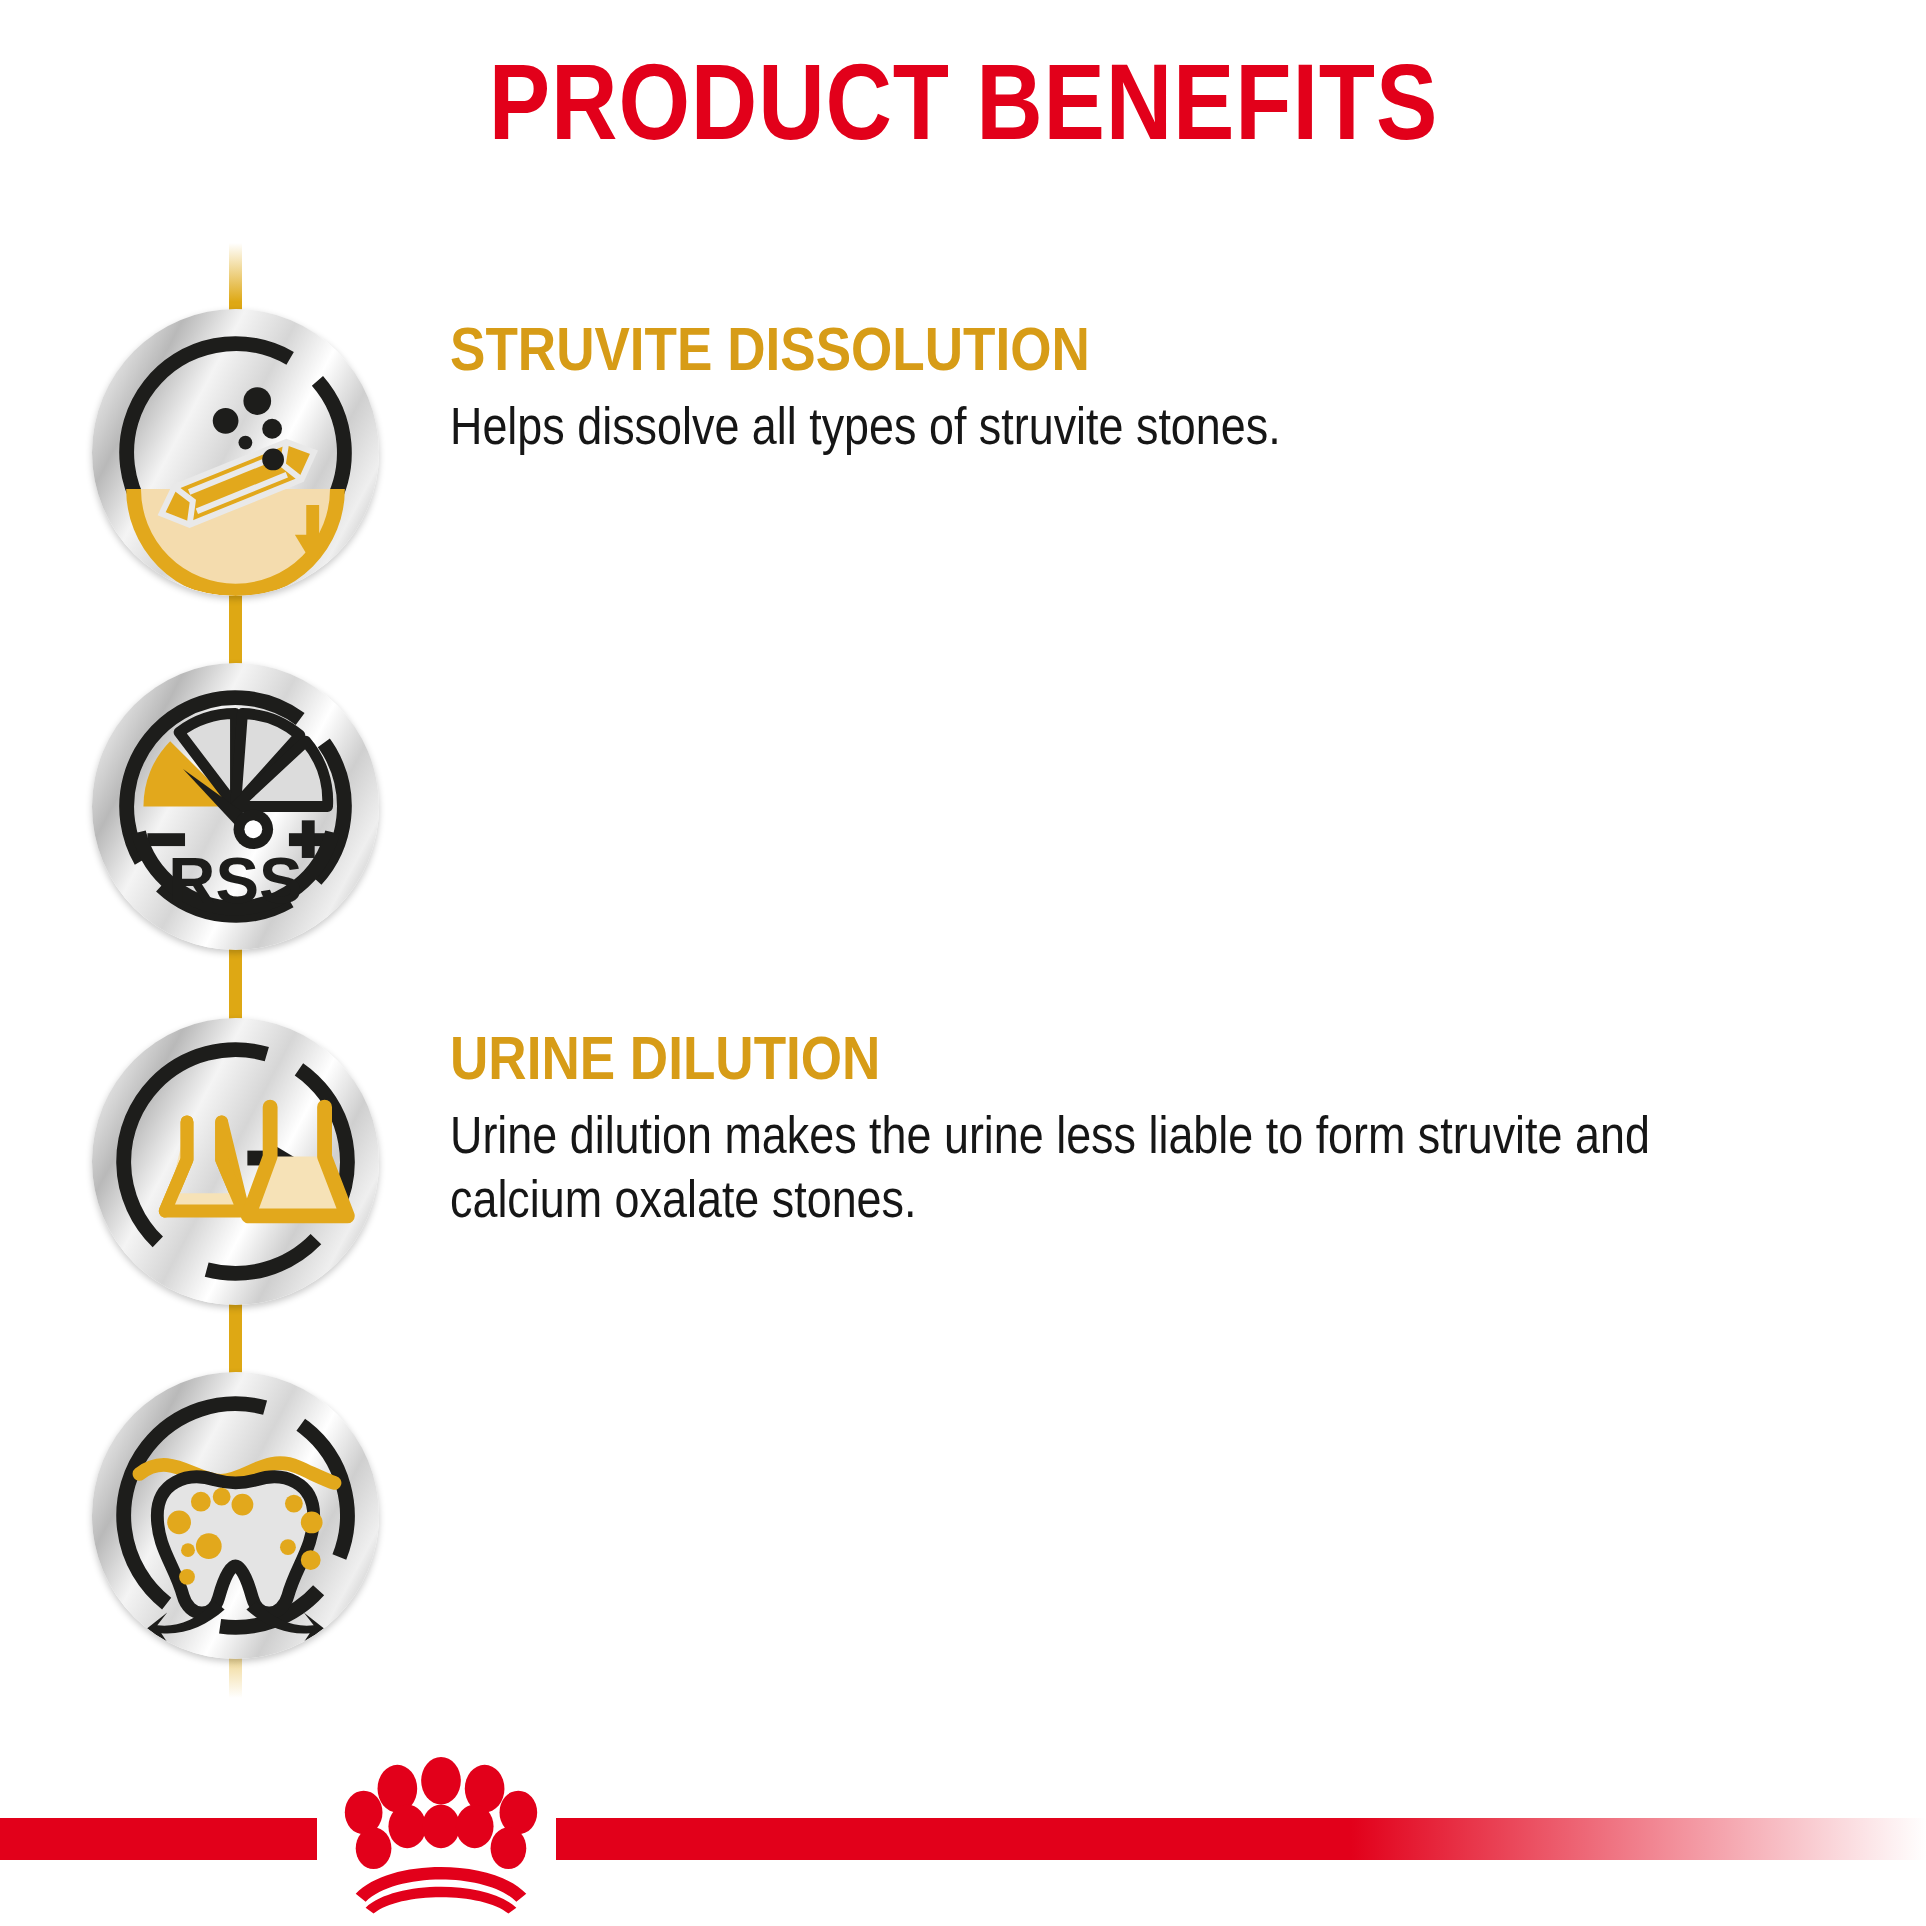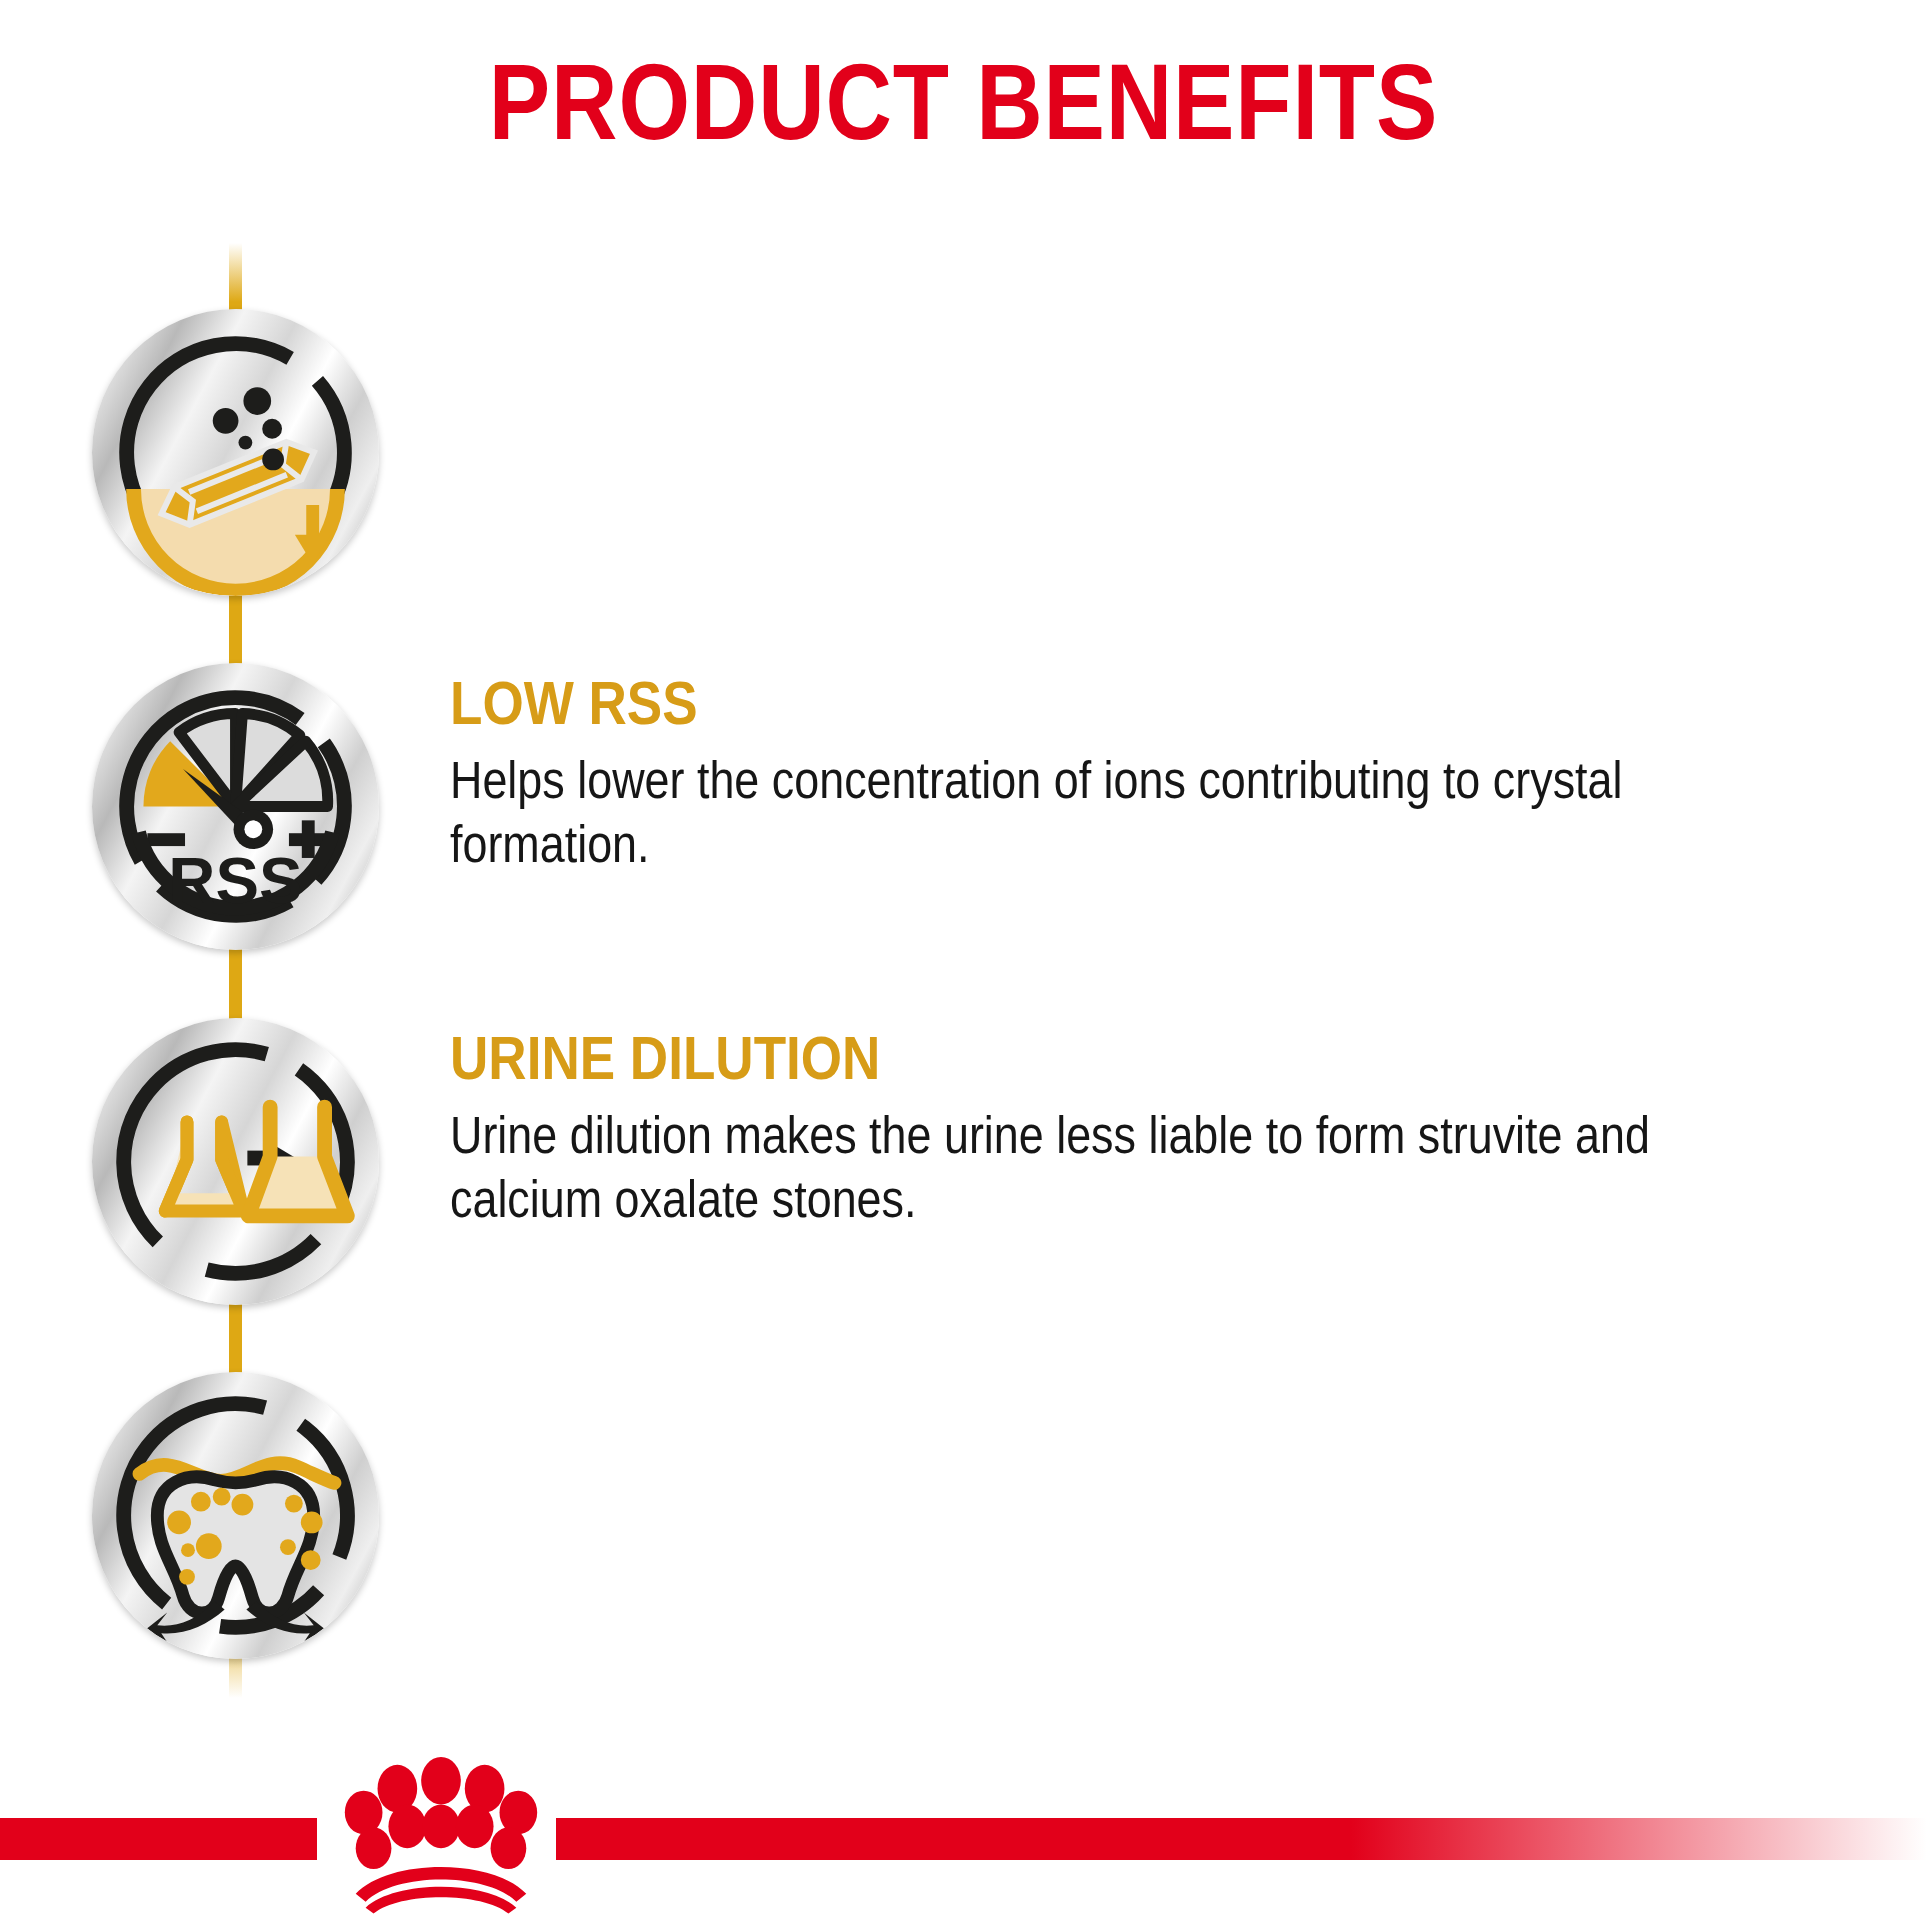--- a/index.html
+++ b/index.html
@@ -170,20 +170,24 @@
             <circle cx="183" cy="152" r="11" fill="#1d1d1b"></circle>
 
             <g>
               <path d="M223 198 L223 232" stroke="#e2a81c" stroke-width="13" fill="none"></path>
               <path d="M205 228 L223 258 L241 228 Z" fill="#e2a81c"></path>
             </g>
           </g>
         </svg>
       </div>
     </div>
+    <div class="txt">
+      <h2>STRUVITE DISSOLUTION</h2>
+      <p>Helps dissolve all types of struvite stones.</p>
+    </div>
   </div>
 
   <div class="row r1">
     <div class="medal">
       <div class="inner">
         <svg viewBox="0 0 290 290" xmlns="http://www.w3.org/2000/svg">
           <defs>
             <clipPath id="c2">
                 <circle cx="145" cy="145" r="145"></circle>
               </clipPath>
@@ -207,24 +211,20 @@
               <rect x="199" y="172" width="38" height="13"></rect>
               <rect x="212" y="159" width="13" height="38"></rect>
             </g>
 
             <path d="M47 171 A101 101 0 0 0 243 171" fill="none" stroke="#1d1d1b" stroke-width="15"></path>
 
             <text x="145" y="243" text-anchor="middle" font-family="Liberation Sans, sans-serif" font-size="66" font-weight="bold" fill="#1d1d1b">RSS</text>
           </g>
         </svg>
       </div>
-    </div>
-    <div class="txt">
-      <h2>LOW RSS</h2>
-      <p>Helps lower the concentration of ions contributing to crystal formation.</p>
     </div>
   </div>
 
   <div class="row r2">
     <div class="medal">
       <div class="inner">
         <svg viewBox="0 0 290 290" xmlns="http://www.w3.org/2000/svg">
           <defs>
             <clipPath id="c3">
                 <circle cx="145" cy="145" r="145"></circle>

